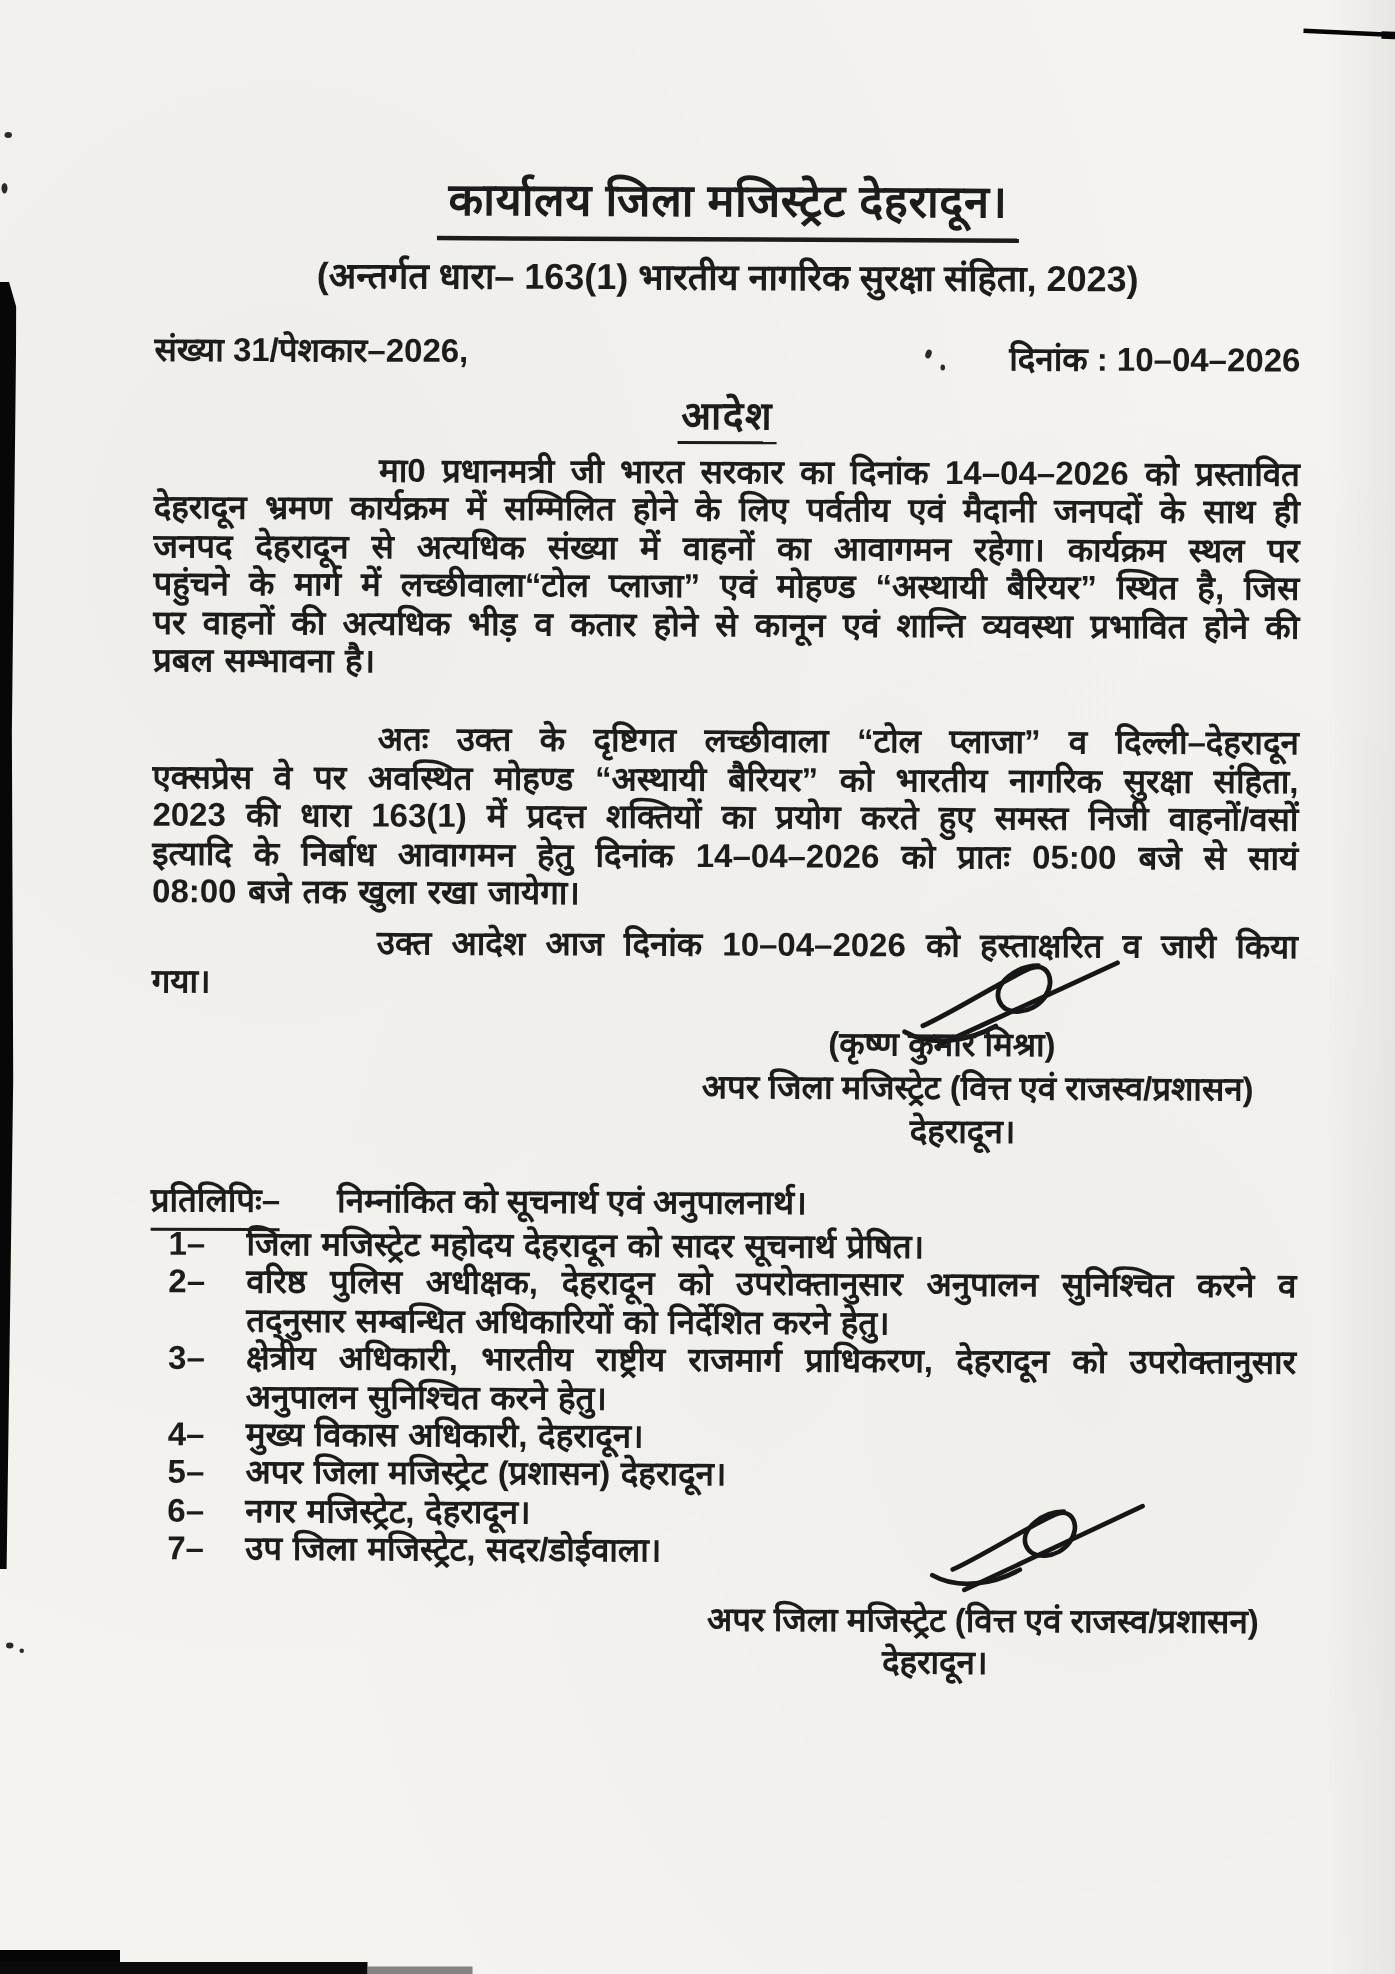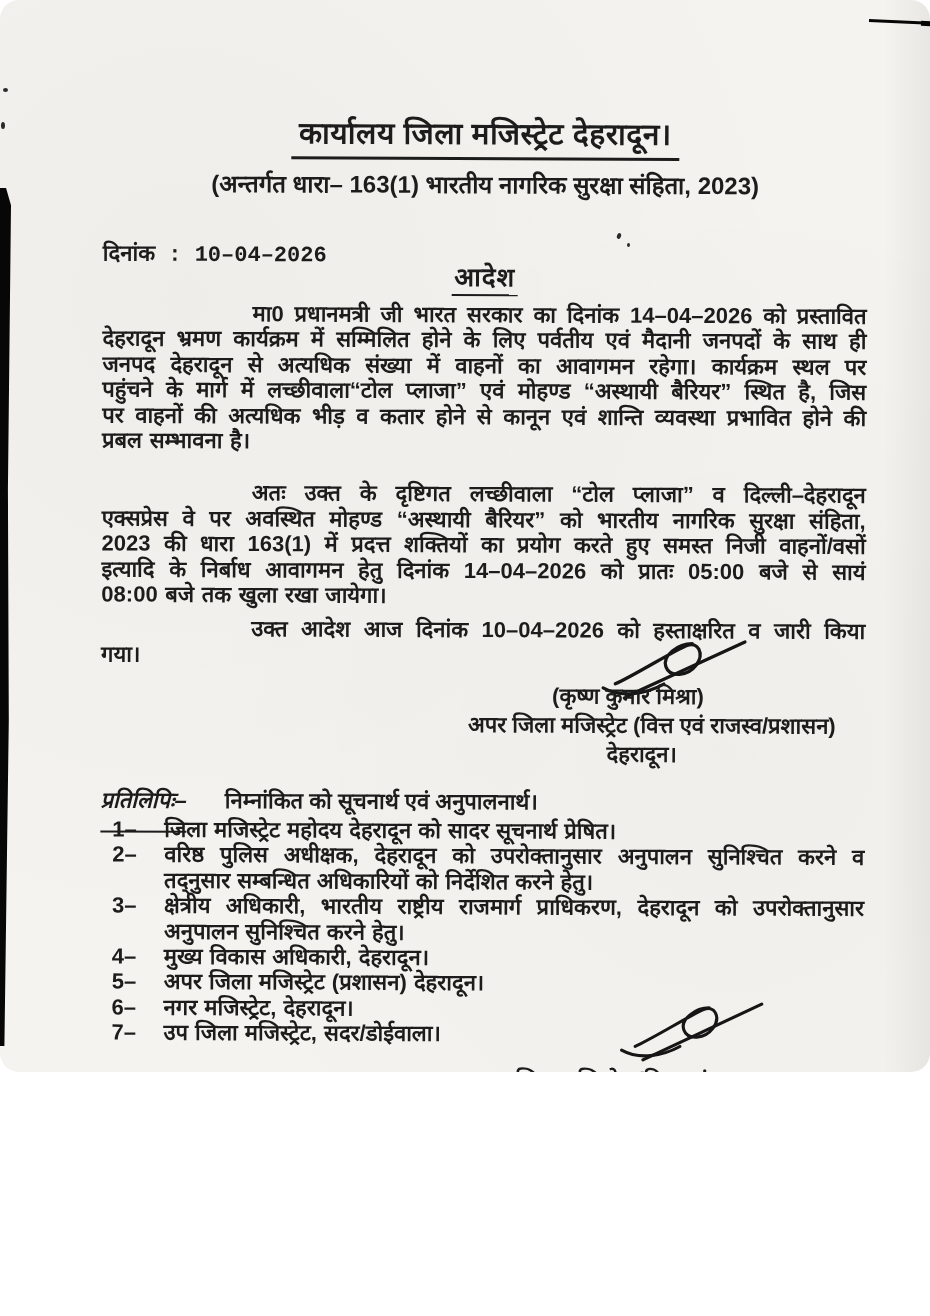--- a/index.html
+++ b/index.html
@@ -1,30 +1,30 @@
 <!DOCTYPE html>
 <html><head>
 <meta charset="utf-8">
 <style>
   html,body{margin:0;padding:0;background:#ffffff;}
-  .scan{position:relative;width:930px;height:1072px;overflow:hidden;
+  .scan{position:relative;width:930px;height:1316px;overflow:hidden;
     background:
       radial-gradient(ellipse at 20% 28%, rgba(0,0,0,0.025), transparent 60%),
       radial-gradient(ellipse at 78% 70%, rgba(0,0,0,0.02), transparent 55%),
       #f5f3ef;
     font-family:"Liberation Sans","DejaVu Sans",sans-serif;
-    color:#1c1c1c;border-radius:19px;}
+    color:#1c1c1c;}
   .doc{position:absolute;inset:0;transform:rotate(0.25deg);transform-origin:50% 0;}
   .col{position:absolute;left:104px;width:764px;}
   
   .title-wrap{top:112px;text-align:center;}
   .title-wrap span{font-size:30px;font-weight:700;border-bottom:3px solid #1c1c1c;padding:0 8px 7px;letter-spacing:.5px;}
   .act{top:167px;text-align:center;font-size:24px;font-weight:700;}
   .numrow{top:218px;display:flex;justify-content:space-between;font-size:22px;font-weight:600;}
-  .numrow .date{margin-top:20px;font-family:Liberation Mono, monospace;}
+  .numrow .date{margin-top:4px;}
   .order-h{top:258px;text-align:center;}
   .order-h span{font-size:26px;font-weight:700;border-bottom:2.5px solid #1c1c1c;padding:0 2px 2px;letter-spacing:1px;}
   
   .paras{top:302px;font-size:22px;font-weight:600;line-height:25.4px;word-spacing:1.5px;}
   .para .line{text-align:justify;text-align-last:justify;}
   .para .line.last{text-align-last:left;}
   .para .line.first{padding-left:150px;}
   .paras .para:nth-child(2){margin-top:27px;}
   .paras .para:nth-child(3){margin-top:9px;}
   .b{font-weight:700;}
@@ -35,21 +35,21 @@
   .s-name{position:relative;left:-8px;}
   .s-desig1{position:relative;left:16px;}
   .s-place1{position:relative;left:6px;}
   .s-desig2{position:relative;left:21px;}
   .s-place2{position:relative;left:-11px;}
   .scr{position:absolute;}
   .scr1{left:596px;top:630px;width:172px;height:74px;}
   .scr2{left:616px;top:995px;width:170px;height:70px;}
   
   .copies-h{top:785px;font-size:22px;font-weight:600;}
-  .copies-h .u{font-weight:700;border-bottom:2.5px solid #1c1c1c;padding-bottom:18px;font-style:italic;}
+  .copies-h .u{font-weight:700;border-bottom:2.5px solid #1c1c1c;padding-bottom:6px;}
   .copies-h .note{margin-left:38px;}
   .copylist{top:818px;font-size:22px;font-weight:600;line-height:25.4px;word-spacing:1px;}
   .copyrow{display:flex;}
   .copyrow .num{flex:0 0 64px;box-sizing:border-box;padding-left:12px;}
   .copyrow .txt{flex:1;}
   .copyrow .txt .line{text-align:justify;text-align-last:justify;}
   .copyrow .txt .line.last{text-align-last:left;}
   
   .art{position:absolute;}
   .band-left{left:0;top:188px;width:11px;height:858px;background:#070707;
@@ -90,20 +90,21 @@
 
   <div class="doc">
 
     <div class="col title-wrap">
       <span>कार्यालय जिला मजिस्ट्रेट देहरादून।</span>
     </div>
 
     <div class="col act">(अन्तर्गत धारा– 163(1) भारतीय नागरिक सुरक्षा संहिता, 2023)</div>
 
     <div class="col numrow">
+      <span>संख्या  31/पेशकार–2026,</span>
       <span class="date">दिनांक : 10–04–2026</span>
     </div>
 
     <div class="col order-h">
       <span>आदेश</span>
     </div>
 
     <div class="col paras">
         <div class="para">
           <div class="line first"><span>मा0 प्रधानमत्री जी भारत सरकार का दिनांक 14–04–2026 को प्रस्तावित</span></div>

